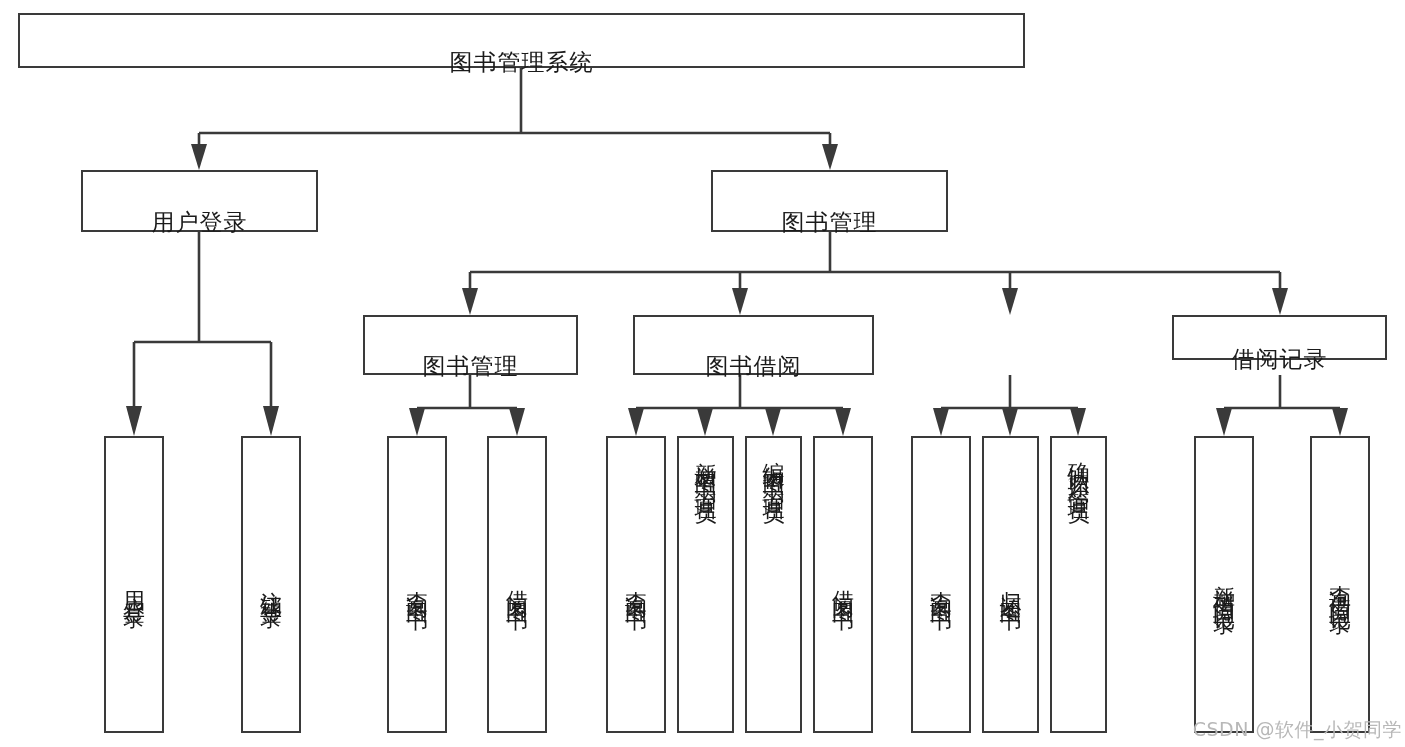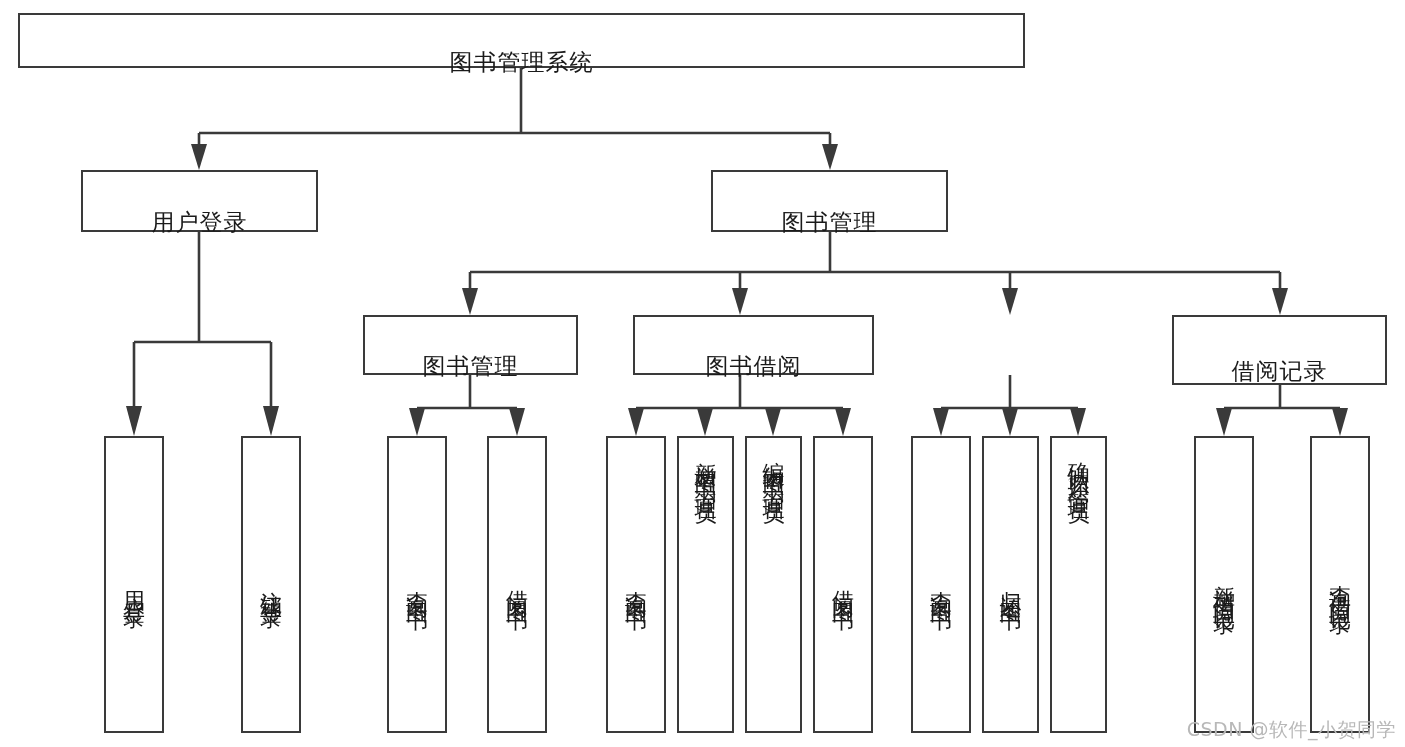--- a/index.html
+++ b/index.html
@@ -71,21 +71,21 @@
     -webkit-text-orientation: upright;
   }
   
   .node.vert.centered {
     align-items: center;
     padding-top: 0;
   }
   
   #watermark {
     position: absolute;
-    right: 9px;
+    right: 3px;
     bottom: 4px;
     font-size: 19px;
     color: #b8b8b8;
     letter-spacing: 0.5px;
     white-space: nowrap;
     user-select: none;
   }
 </style>
 </head>
 <body>
@@ -168,21 +168,21 @@
   <div class="node horiz" style="left:711px; top:170px; width:237px; height:62px;">
     <span class="label">图书管理</span>
   </div>
 
   <div class="node horiz" style="left:363px; top:315px; width:215px; height:60px;">
     <span class="label">图书管理</span>
   </div>
   <div class="node horiz" style="left:633px; top:315px; width:241px; height:60px;">
     <span class="label">图书借阅</span>
   </div>
-  <div class="node horiz" style="left:1172px; top:315px; width:215px; height:70px;">
+  <div class="node horiz" style="left:1172px; top:315px; width:215px; height:45px;">
     <span class="label">借阅记录</span>
   </div>
 
   <div class="node vert centered" style="left:104px; top:436px; width:60px; height:297px;">
     <span class="label">用户登录</span>
   </div>
   <div class="node vert centered" style="left:241px; top:436px; width:60px; height:297px;">
     <span class="label">注销登录</span>
   </div>
 

